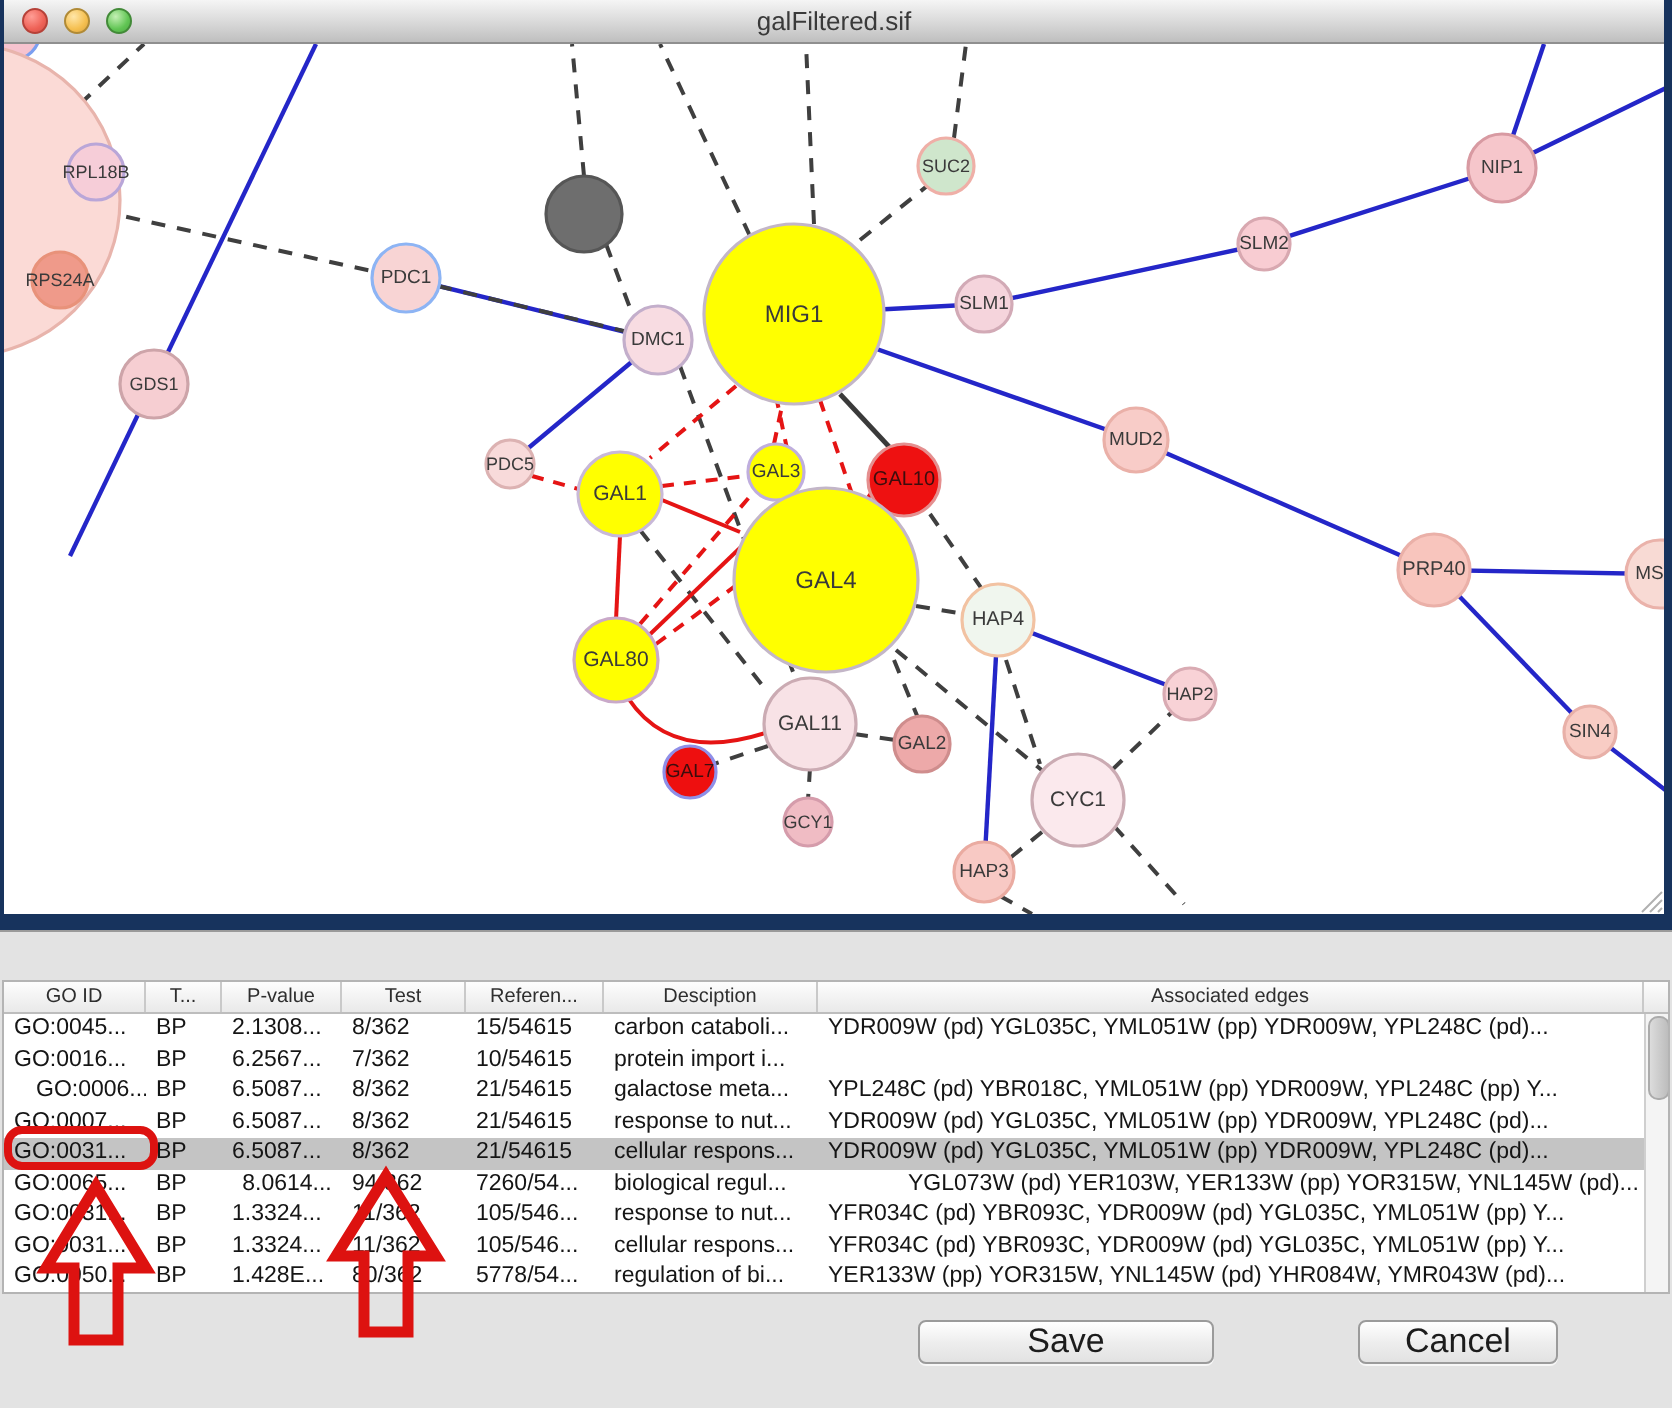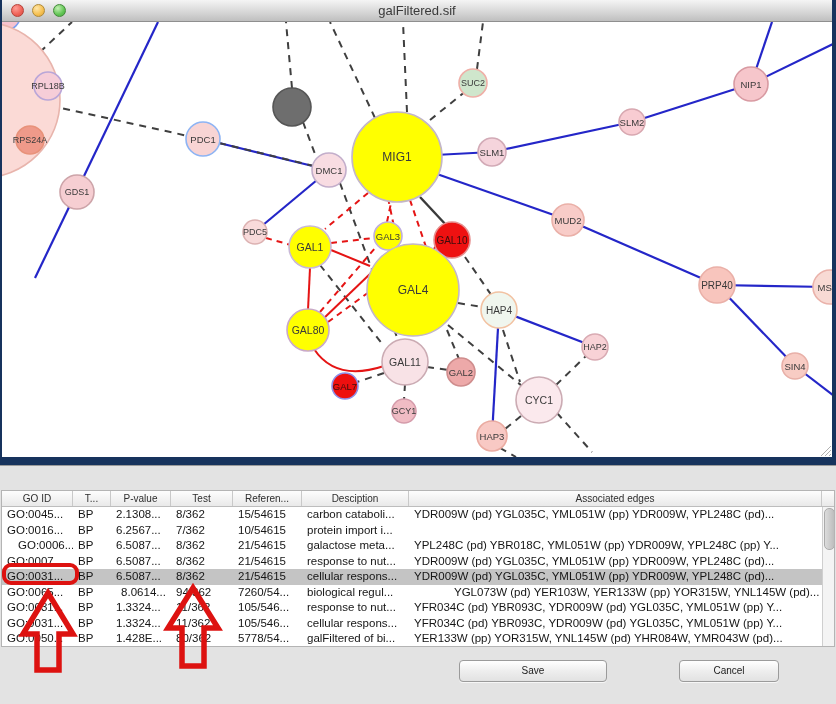--- a/index.html
+++ b/index.html
@@ -58,21 +58,21 @@
   }
   .vscroll{
     position:absolute;right:0;top:16px;bottom:0;width:12px;
     background:#f4f4f4;border-left:1px solid #cfcfcf;box-sizing:border-box;
   }
   .vthumb{position:absolute;left:1px;top:1px;width:9px;height:40px;border-radius:5px;
     background:linear-gradient(90deg,#dcdcdc,#bdbdbd);border:1px solid #ababab;}
   .btn{
     position:absolute;height:20px;border:1px solid #9b9b9b;border-radius:4px;
     background:linear-gradient(#ffffff,#eeeeee 50%,#e2e2e2);
-    font-size:10px;color:#1c1c1c;text-align:center;line-height:19px;
+    font-size:17px;color:#1c1c1c;text-align:center;line-height:19px;
     box-shadow:0 1px 0 rgba(255,255,255,.7);
   }
   #save-btn{left:459px;top:194px;width:146px;}
   #cancel-btn{left:679px;top:194px;width:98px;}
   
   #annot{position:absolute;left:0;top:0;pointer-events:none;z-index:50;}
   .redbox{
     position:absolute;left:2px;top:563px;width:77px;height:22px;
     border:4px solid #dd1210;border-radius:9px;box-sizing:border-box;z-index:50;pointer-events:none;
   }
@@ -358,21 +358,21 @@
           <div class="td" style="width: 69px;">105/546...</div>
           <div class="td" style="width: 107px;">cellular respons...</div>
           <div class="td" style="width: 413px;">YFR034C (pd) YBR093C, YDR009W (pd) YGL035C, YML051W (pp) Y...</div>
         </div>
         <div class="trow">
           <div class="td" style="width: 71px;">GO:0050...</div>
           <div class="td" style="width: 38px;">BP</div>
           <div class="td" style="width: 60px;">1.428E...</div>
           <div class="td" style="width: 62px;">80/362</div>
           <div class="td" style="width: 69px;">5778/54...</div>
-          <div class="td" style="width: 107px;">galFiltered of bi...</div>
+          <div class="td" style="width: 107px;">regulation of bi...</div>
           <div class="td" style="width: 413px;">YER133W (pp) YOR315W, YNL145W (pd) YHR084W, YMR043W (pd)...</div>
         </div>
       </div>
     <div class="vscroll">
       <div class="vthumb"></div>
     </div>
   </div>
 
   <div class="btn" id="save-btn">Save</div>
   <div class="btn" id="cancel-btn">Cancel</div>

